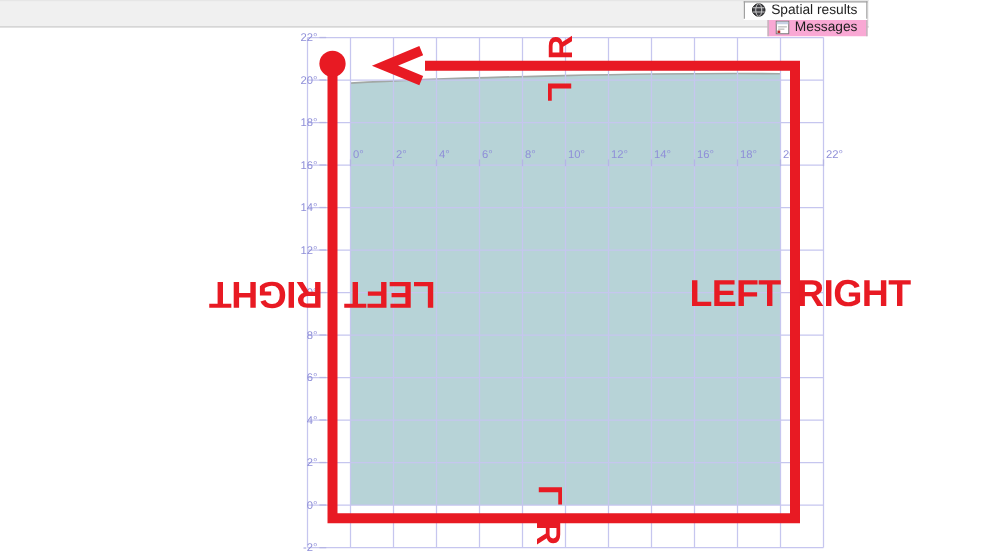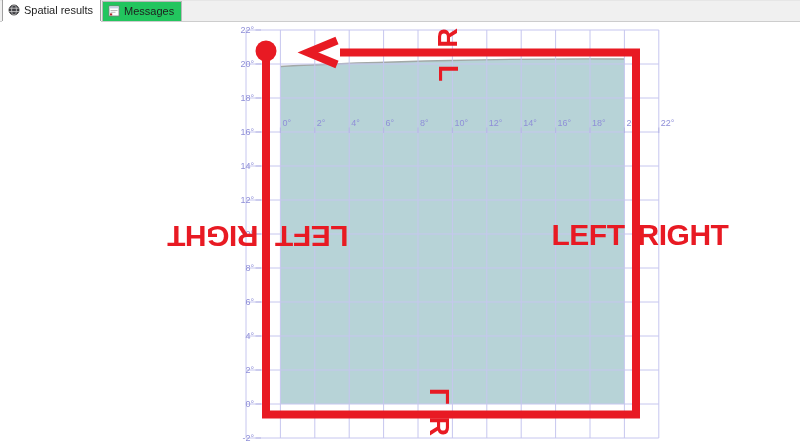--- a/index.html
+++ b/index.html
@@ -1,27 +1,27 @@
 <!DOCTYPE html>
 <html><head>
 <meta charset="utf-8">
 <style>
   html,body{margin:0;padding:0;background:#ffffff;}
   body{width:800px;height:446px;overflow:hidden;position:relative;
        font-family:"Liberation Sans",sans-serif;}
   .screen{position:absolute;inset:0;width:800px;height:446px;background:#fff;}
   #chart-svg{position:absolute;left:0;top:0;z-index:1;}
   .tabstrip{
-    position:absolute;top:0;left:0;width:800px;height:22px;
+    position:absolute;top:0;left:0;width:695px;height:22px;
     background:#f0f0f0;border-bottom:1px solid #cdcdcd;border-top:1px solid #e6e6e6;
-    display:flex;align-items:flex-end;padding-left:2px;z-index:2;box-sizing:border-box;
+    display:flex;align-items:flex-end;padding-left:2px;z-index:2;box-sizing:border-box;flex-direction:column;
   }
   .tab{
     display:flex;align-items:center;gap:4px;height:18px;padding:0 7px 1px 5px;
-    background:#22c55e;border:1px solid #b8b8b8;border-bottom:none;margin-right:1px;
+    background:#f9a8d4;border:1px solid #b8b8b8;border-bottom:none;margin-right:1px;
     font-size:11px;color:#1e1e1e;white-space:nowrap;cursor:default;position:relative;
   }
   .tab.active{background:#ffffff;height:21px;z-index:3;border-color:#a0a0a0;
     box-shadow:0 1px 0 #ffffff;}
   .ticon{width:12px;height:12px;flex:0 0 auto;}
   .tlabel{line-height:12px;}
 </style>
 </head>
 <body>
 

